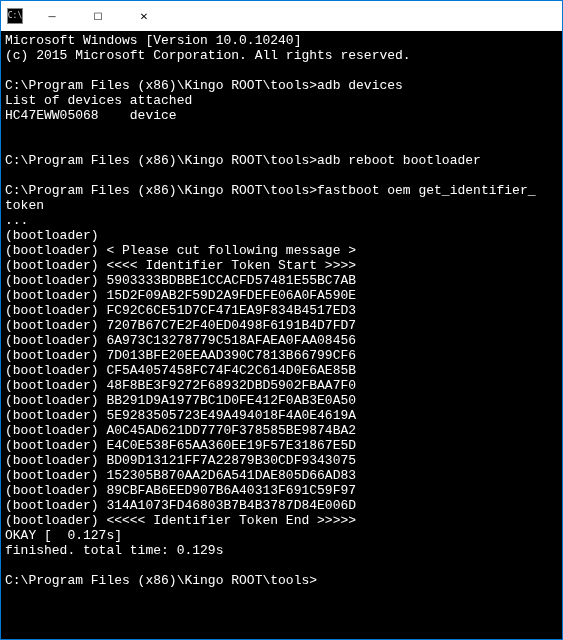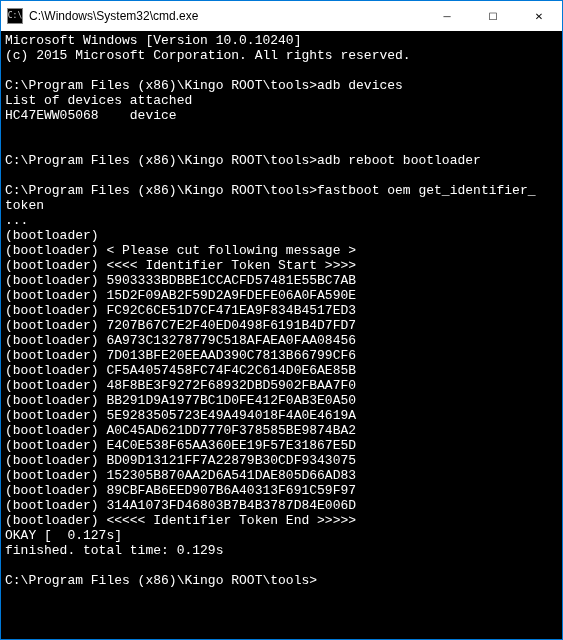--- a/index.html
+++ b/index.html
@@ -15,21 +15,20 @@
   .term-line { white-space: pre; }
 </style>
 </head>
 <body>
 
 <div class="window">
   <div class="titlebar">
     <div class="titlebar-icon">
         <span>C:\</span>
       </div>
-    <div class="titlebar-title">C:\Windows\System32\cmd.exe</div>
     <div class="win-controls">
       <div class="win-btn">─</div>
       <div class="win-btn">☐</div>
       <div class="win-btn close">✕</div>
     </div>
   </div>
   <div class="terminal" id="terminal"><div class="term-line">Microsoft Windows [Version 10.0.10240]</div><div class="term-line">(c) 2015 Microsoft Corporation. All rights reserved.</div><div class="term-line">&nbsp;</div><div class="term-line">C:\Program Files (x86)\Kingo ROOT\tools&gt;adb devices</div><div class="term-line">List of devices attached</div><div class="term-line">HC47EWW05068    device</div><div class="term-line">&nbsp;</div><div class="term-line">&nbsp;</div><div class="term-line">C:\Program Files (x86)\Kingo ROOT\tools&gt;adb reboot bootloader</div><div class="term-line">&nbsp;</div><div class="term-line">C:\Program Files (x86)\Kingo ROOT\tools&gt;fastboot oem get_identifier_</div><div class="term-line">token</div><div class="term-line">...</div><div class="term-line">(bootloader)</div><div class="term-line">(bootloader) &lt; Please cut following message &gt;</div><div class="term-line">(bootloader) &lt;&lt;&lt;&lt; Identifier Token Start &gt;&gt;&gt;&gt;</div><div class="term-line">(bootloader) 5903333BDBBE1CCACFD57481E55BC7AB</div><div class="term-line">(bootloader) 15D2F09AB2F59D2A9FDEFE06A0FA590E</div><div class="term-line">(bootloader) FC92C6CE51D7CF471EA9F834B4517ED3</div><div class="term-line">(bootloader) 7207B67C7E2F40ED0498F6191B4D7FD7</div><div class="term-line">(bootloader) 6A973C13278779C518AFAEA0FAA08456</div><div class="term-line">(bootloader) 7D013BFE20EEAAD390C7813B66799CF6</div><div class="term-line">(bootloader) CF5A4057458FC74F4C2C614D0E6AE85B</div><div class="term-line">(bootloader) 48F8BE3F9272F68932DBD5902FBAA7F0</div><div class="term-line">(bootloader) BB291D9A1977BC1D0FE412F0AB3E0A50</div><div class="term-line">(bootloader) 5E9283505723E49A494018F4A0E4619A</div><div class="term-line">(bootloader) A0C45AD621DD7770F378585BE9874BA2</div><div class="term-line">(bootloader) E4C0E538F65AA360EE19F57E31867E5D</div><div class="term-line">(bootloader) BD09D13121FF7A22879B30CDF9343075</div><div class="term-line">(bootloader) 152305B870AA2D6A541DAE805D66AD83</div><div class="term-line">(bootloader) 89CBFAB6EED907B6A40313F691C59F97</div><div class="term-line">(bootloader) 314A1073FD46803B7B4B3787D84E006D</div><div class="term-line">(bootloader) &lt;&lt;&lt;&lt;&lt; Identifier Token End &gt;&gt;&gt;&gt;&gt;</div><div class="term-line">OKAY [  0.127s]</div><div class="term-line">finished. total time: 0.129s</div><div class="term-line">&nbsp;</div><div class="term-line">C:\Program Files (x86)\Kingo ROOT\tools&gt;</div></div>
 </div>
 
 </body></html>

